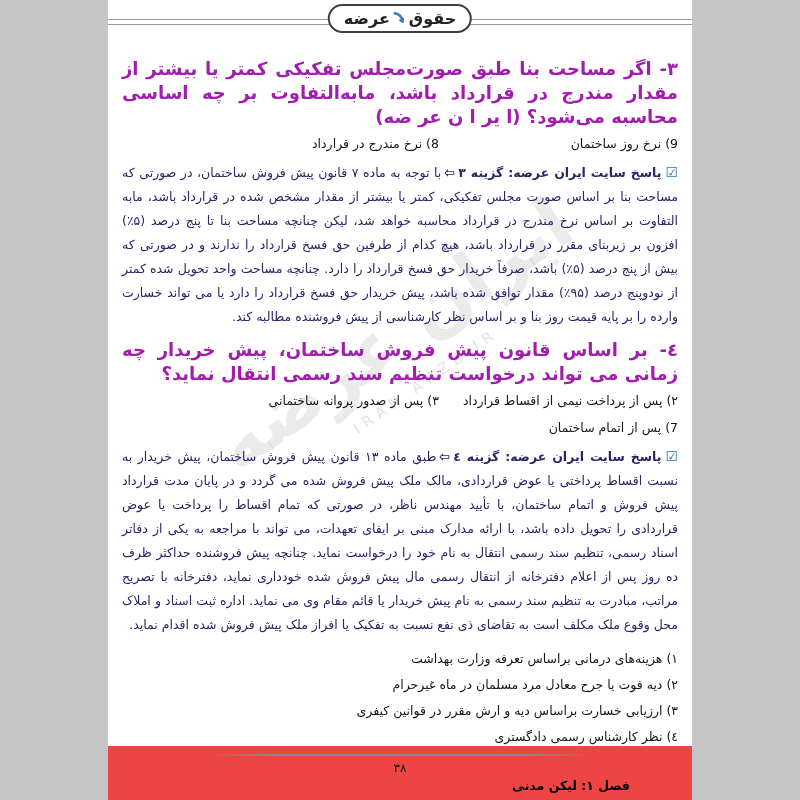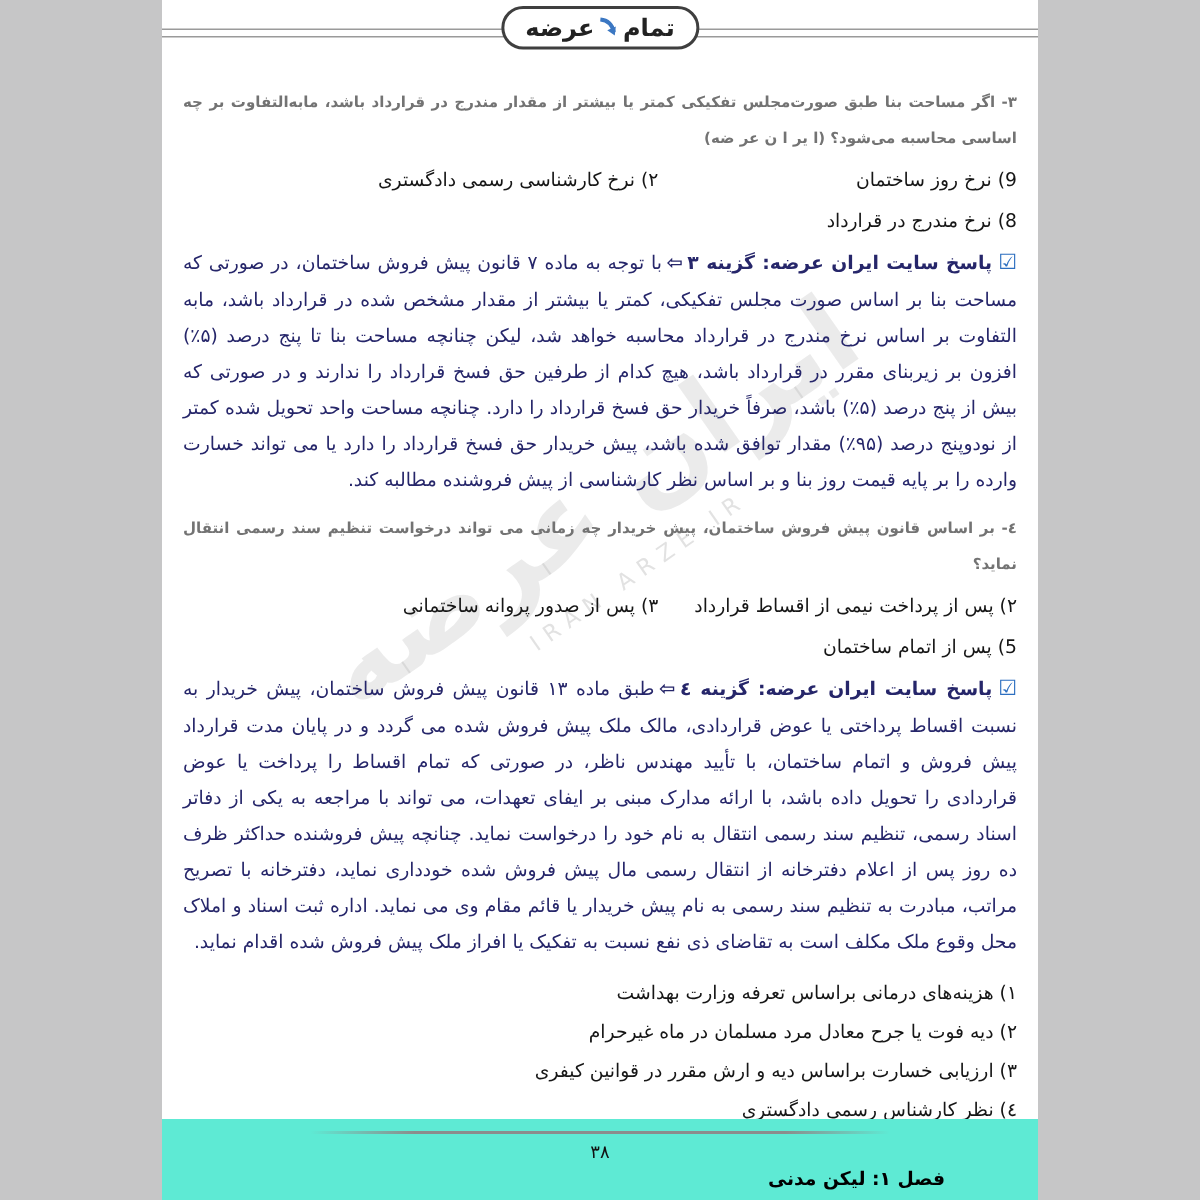--- a/index.html
+++ b/index.html
@@ -30,21 +30,21 @@
     white-space:nowrap;
   }
   .logo-arrow { display:inline-flex; margin:0 1px; }
   
   .content {
     direction:rtl; text-align:justify;
     padding:4px 14px 0;
     font-size:12.5px; line-height:24px; color:#1c1c1c;
     position:relative; z-index:2;
   }
-  .q-title { font-weight:bold; color:#737373; margin:7px 0 2px; font-size:10px; }
+  .q-title { font-weight:bold; color:#a21caf; margin:7px 0 2px; font-size:18px; }
   .opts-grid {
     display:grid; grid-template-columns:43% 57%;
     margin:2px 0 3px; row-gap:1px;
   }
   .opts-list { margin:2px 0 3px; }
   .opt { padding:1px 0; color:#161616; }
   .answer { color:#26266a; margin:3px 0 9px; }
   .chk { color:#2d6fc0; font-size:14px; margin-left:4px; }
   .ans-lead { font-weight:bold; }
   .arrow { font-weight:bold; padding:0 3px; font-size:13px; }
@@ -56,41 +56,41 @@
     color:rgba(110,110,110,0.14); white-space:nowrap;
   }
   .watermark .wm-main { font-size:72px; font-weight:bold; }
   .watermark .wm-sub {
     font-size:15px; letter-spacing:6px; margin-top:6px;
     color:rgba(110,110,110,0.20);
   }
   
   .page-footer {
     position:absolute; bottom:0; left:0; right:0; height:54px;
-    background:#5eead4; z-index:3; padding-top:8px;
+    background:#ef4444; z-index:3; padding-top:8px;
   }
   .footer-divider {
     width:66%; margin:0 auto; height:2px;
     background:linear-gradient(to right, rgba(130,130,130,0), #8c8c8c 18%, #8c8c8c 82%, rgba(130,130,130,0));
   }
   .page-number { text-align:center; font-size:12px; color:#111; margin-top:5px; }
   .chapter {
     position:absolute; right:62px; bottom:7px;
     font-weight:bold; font-size:12.5px; color:#000; direction:rtl;
   }
 </style>
 </head>
 <body>
 
 <div class="paper">
 
   <div class="page-header">
     <div class="header-rules"></div>
     <div class="logo-badge">
-      <span>تمام</span>
+      <span>حقوق</span>
       <span class="logo-arrow">
         <svg width="15" height="15" viewBox="0 0 15 15">
           <path d="M2 2 C7 2.5 10 5.5 11 10.5" stroke="#3b77c2" stroke-width="2.6" fill="none"></path>
           <path d="M6.6 9.2 L11.6 12.6 L12.3 6.7 Z" fill="#3b77c2"></path>
         </svg>
       </span>
       <span>عرضه</span>
     </div>
   </div>
 
@@ -98,32 +98,31 @@
     <div class="wm-main">ایران عرضه</div>
     <div class="wm-sub">IRAN ARZE.IR</div>
   </div>
 
   <div class="content">
 
     <section>
       <h3 class="q-title">۳- اگر مساحت بنا طبق صورت‌مجلس تفکیکی کمتر یا بیشتر از مقدار مندرج در قرارداد باشد، مابه‌التفاوت بر چه اساسی محاسبه می‌شود؟ (ا یر ا ن عر ضه)</h3>
       <div class="opts-grid">
         <div class="opt">9) نرخ روز ساختمان</div>
-        <div class="opt">۲) نرخ کارشناسی رسمی دادگستری</div>
         <div class="opt">8) نرخ مندرج در قرارداد</div>
       </div>
       <p class="answer"><span class="chk">☑</span><span class="ans-lead">پاسخ سایت ایران عرضه: گزینه ۳</span><span class="arrow">⇦</span><span>با توجه به ماده ۷ قانون پیش فروش ساختمان، در صورتی که مساحت بنا بر اساس صورت مجلس تفکیکی، کمتر یا بیشتر از مقدار مشخص شده در قرارداد باشد، مابه التفاوت بر اساس نرخ مندرج در قرارداد محاسبه خواهد شد، لیکن چنانچه مساحت بنا تا پنج درصد (۵٪) افزون بر زیربنای مقرر در قرارداد باشد، هیچ کدام از طرفین حق فسخ قرارداد را ندارند و در صورتی که بیش از پنج درصد (۵٪) باشد، صرفاً خریدار حق فسخ قرارداد را دارد. چنانچه مساحت واحد تحویل شده کمتر از نودوپنج درصد (۹۵٪) مقدار توافق شده باشد، پیش خریدار حق فسخ قرارداد را دارد یا می تواند خسارت وارده را بر پایه قیمت روز بنا و بر اساس نظر کارشناسی از پیش فروشنده مطالبه کند.</span></p>
     </section>
 
     <section>
       <h3 class="q-title">٤- بر اساس قانون پیش فروش ساختمان، پیش خریدار چه زمانی می تواند درخواست تنظیم سند رسمی انتقال نماید؟</h3>
       <div class="opts-grid">
         <div class="opt">۲) پس از پرداخت نیمی از اقساط قرارداد</div>
         <div class="opt">۳) پس از صدور پروانه ساختمانی</div>
-        <div class="opt">5) پس از اتمام ساختمان</div>
+        <div class="opt">7) پس از اتمام ساختمان</div>
       </div>
       <p class="answer"><span class="chk">☑</span><span class="ans-lead">پاسخ سایت ایران عرضه: گزینه ٤</span><span class="arrow">⇦</span><span>طبق ماده ۱۳ قانون پیش فروش ساختمان، پیش خریدار به نسبت اقساط پرداختی یا عوض قراردادی، مالک ملک پیش فروش شده می گردد و در پایان مدت قرارداد پیش فروش و اتمام ساختمان، با تأیید مهندس ناظر، در صورتی که تمام اقساط را پرداخت یا عوض قراردادی را تحویل داده باشد، با ارائه مدارک مبنی بر ایفای تعهدات، می تواند با مراجعه به یکی از دفاتر اسناد رسمی، تنظیم سند رسمی انتقال به نام خود را درخواست نماید. چنانچه پیش فروشنده حداکثر ظرف ده روز پس از اعلام دفترخانه از انتقال رسمی مال پیش فروش شده خودداری نماید، دفترخانه با تصریح مراتب، مبادرت به تنظیم سند رسمی به نام پیش خریدار یا قائم مقام وی می نماید. اداره ثبت اسناد و املاک محل وقوع ملک مکلف است به تقاضای ذی نفع نسبت به تفکیک یا افراز ملک پیش فروش شده اقدام نماید.</span></p>
     </section>
 
     <section>
       <div class="opts-list">
         <div class="opt">۱) هزینه‌های درمانی براساس تعرفه وزارت بهداشت</div>
         <div class="opt">۲) دیه فوت یا جرح معادل مرد مسلمان در ماه غیرحرام</div>
         <div class="opt">۳) ارزیابی خسارت براساس دیه و ارش مقرر در قوانین کیفری</div>
         <div class="opt">٤) نظر کارشناس رسمی دادگستری</div>

